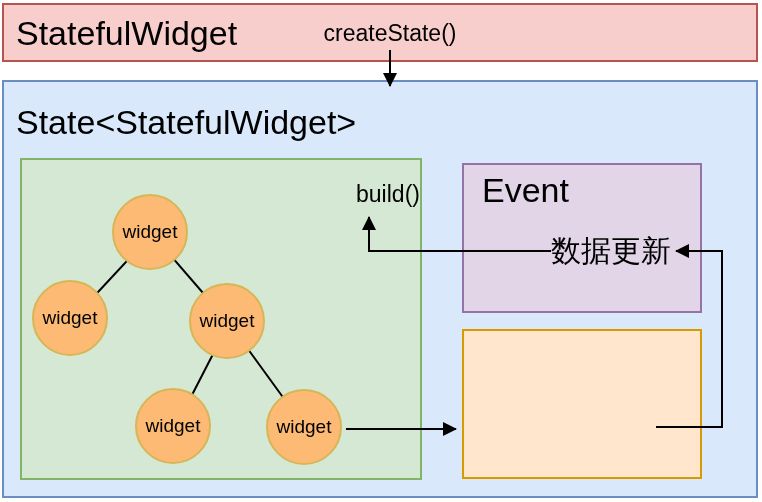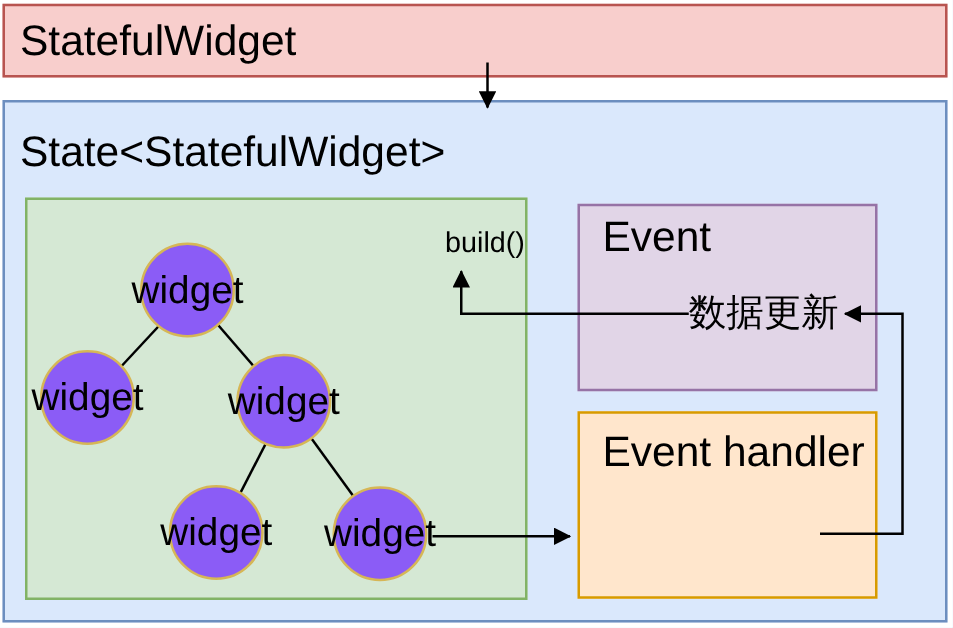--- a/index.html
+++ b/index.html
@@ -47,24 +47,24 @@
   .t-event          { left: 482px; top: 362px; }
 
   .l-createstate { left: 390px; top: 33px; }
   .l-build       { left: 388px; top: 194px; }
   .l-setstate    { left: 597px; top: 427px; }
   .l-dataupdate  { left: 611px; top: 251px; }
 
   
   .widget-node {
     width: 76px; height: 76px;
-    background: #8b5cf6; border: 2px solid #d6b656;
+    background: #fdba74; border: 2px solid #d6b656;
     border-radius: 50%;
     display: flex; align-items: center; justify-content: center;
-    font-size: 31px;
+    font-size: 19px;
   }
   .node-1 { left: 112px; top: 194px; }
   .node-2 { left: 32px;  top: 280px; }
   .node-3 { left: 189px; top: 283px; }
   .node-4 { left: 135px; top: 388px; }
   .node-5 { left: 266px; top: 389px; }
 
   
   .wires { left: 0; top: 0; width: 762px; height: 502px; pointer-events: none; }
   .wires path { stroke: #000000; stroke-width: 2; fill: none; }
@@ -115,23 +115,23 @@
         <path d="M0,0 L7,3.5 L0,7 Z" style="fill:#000;stroke:none"></path>
       </marker>
     </defs>
     <path d="M390 50 L390 86" marker-end="url(#arrow)"></path>
     <path d="M346 429 L456 429" marker-end="url(#arrow)"></path>
     <path d="M656 427 L722 427 L722 251 L676 251" marker-end="url(#arrow)"></path>
     <path d="M551 251 L369 251 L369 217" marker-end="url(#arrow)"></path>
   </svg>
 
   <div class="abs labels title t-statefulwidget">StatefulWidget</div>
+  <div class="abs labels code l-createstate">createState()</div>
 
   <div class="abs labels title t-state">State&lt;StatefulWidget&gt;</div>
 
   <div class="abs labels code l-build">build()</div>
 
   <div class="abs labels title t-model">Event</div>
   <div class="abs labels cjk l-dataupdate">数据更新</div>
 
-  <div class="abs labels title t-event">Event handler</div>
 
 </div>
 
 </body></html>

